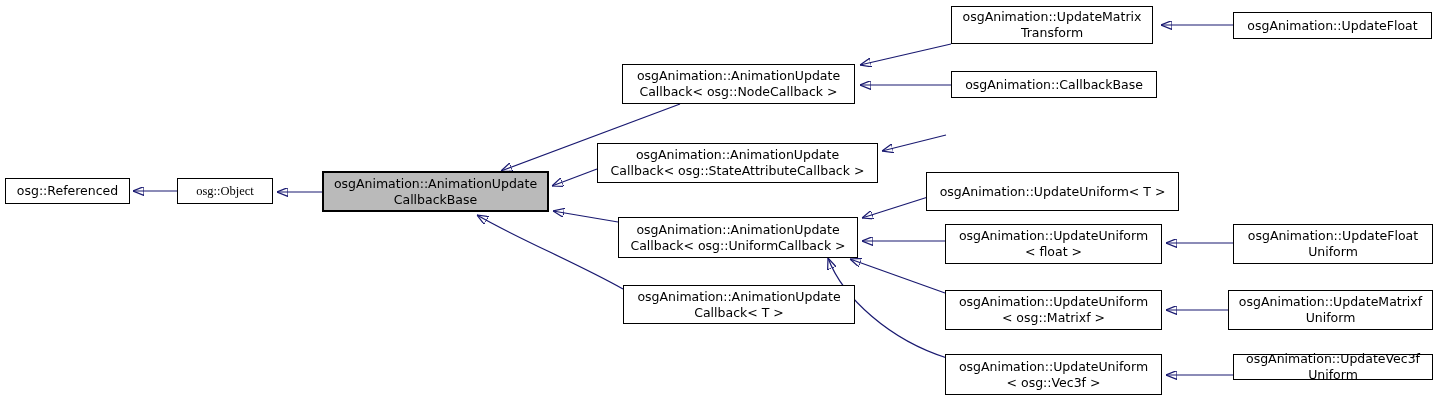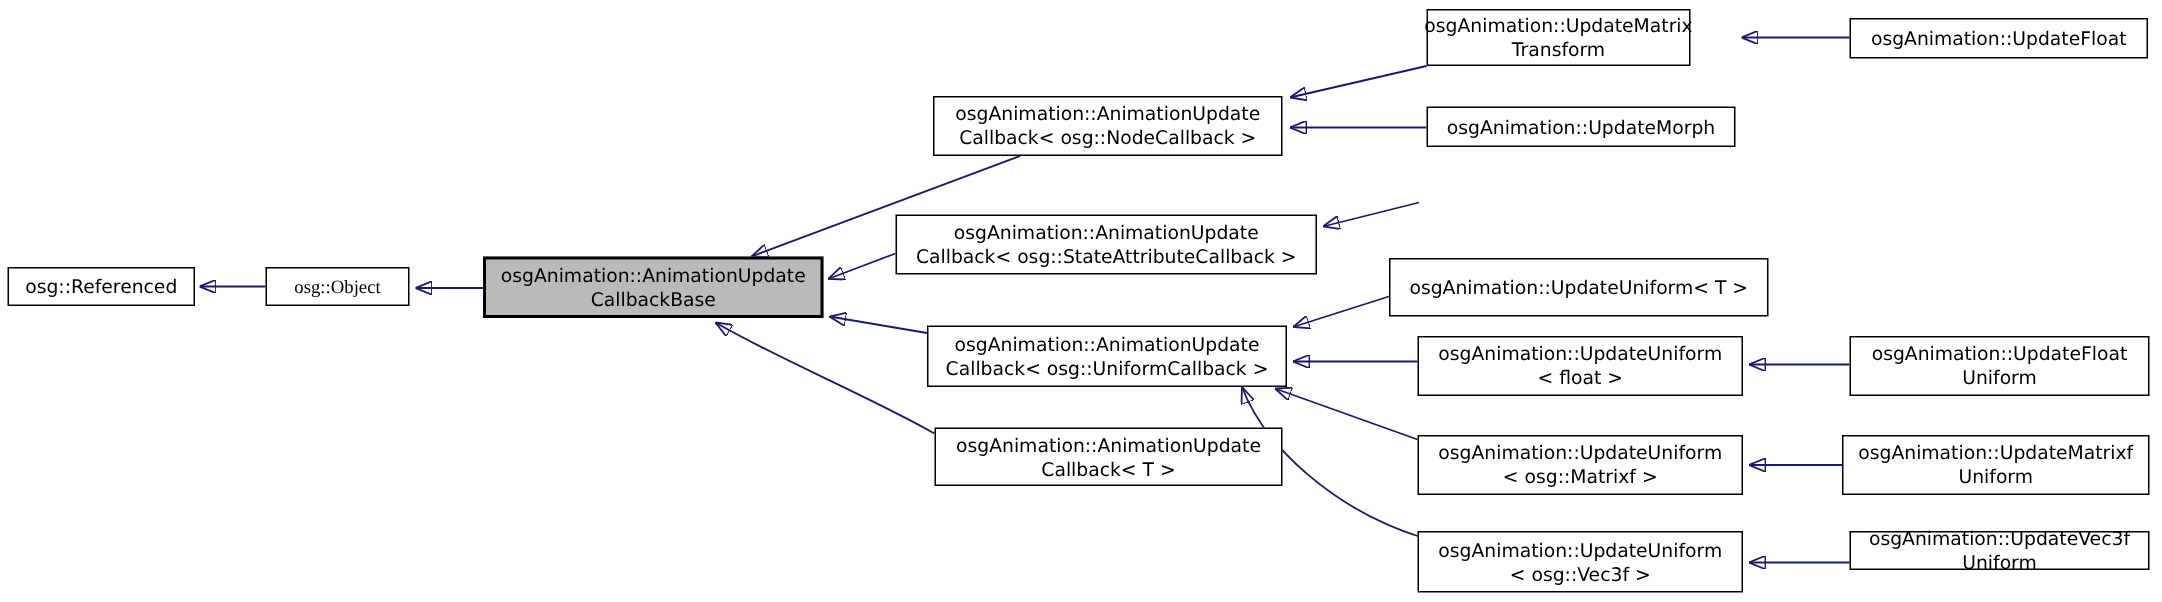--- a/index.html
+++ b/index.html
@@ -94,27 +94,27 @@
   <div class="node" style="left:618px; top:217px; width:240px; height:41px;">
     <span>osgAnimation::AnimationUpdate
 Callback&lt; osg::UniformCallback &gt;</span>
   </div>
 
   <div class="node" style="left:623px; top:285px; width:232px; height:39px;">
     <span>osgAnimation::AnimationUpdate
 Callback&lt; T &gt;</span>
   </div>
 
-  <div class="node" style="left:951px; top:6px; width:176px; height:38px;">
+  <div class="node" style="left:951px; top:6px; width:202px; height:38px;">
     <span>osgAnimation::UpdateMatrix
 Transform</span>
   </div>
 
   <div class="node" style="left:951px; top:71px; width:206px; height:27px;">
-    <span>osgAnimation::UpdateMorph</span>
+    <span>osgAnimation::CallbackBase</span>
   </div>
 
   <div class="node" style="left:1233px; top:12px; width:199px; height:27px;">
     <span>osgAnimation::UpdateFloat</span>
   </div>
 
 
   <div class="node" style="left:926px; top:172px; width:253px; height:39px;">
     <span>osgAnimation::UpdateUniform&lt; T &gt;</span>
   </div>

